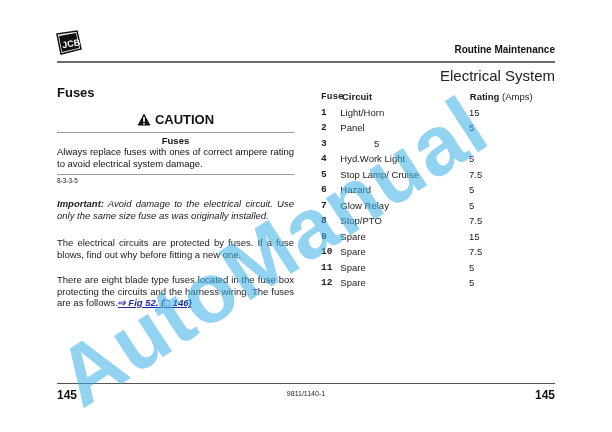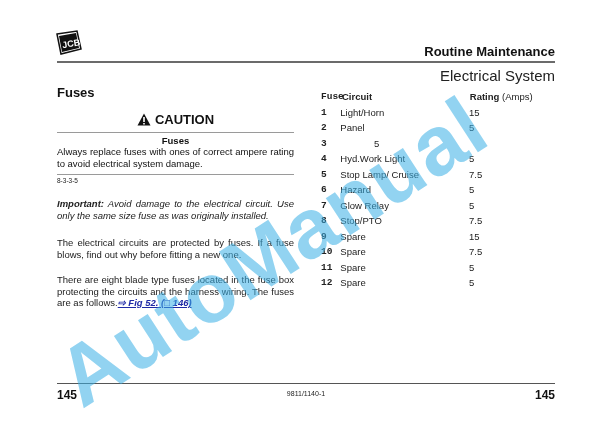--- a/index.html
+++ b/index.html
@@ -1,20 +1,20 @@
 <!DOCTYPE html>
 <html><head>
 <meta charset="utf-8">
 <style>
   html, body { margin:0; padding:0; }
   body { width:612px; height:432px; background:#ffffff; position:relative; overflow:hidden;
          font-family:"Liberation Sans", sans-serif; color:#111; }
   .page { position:absolute; left:0; top:0; width:612px; height:432px; }
   .logo { position:absolute; left:55px; top:30px; width:28px; height:26px; }
-  .hdr-title { position:absolute; right:57px; top:44px; font-size:13px; font-weight:bold; color:#111; }
+  .hdr-title { position:absolute; right:57px; top:44px; font-size:10px; font-weight:bold; color:#111; }
   .hdr-rule { position:absolute; left:57px; right:57px; top:61px; height:2px; background:#6b6b6b; }
   .hdr-sub { position:absolute; right:57px; top:67px; font-size:15px; color:#222; }
 
   .left { position:absolute; left:57px; top:85px; width:237px; }
   .sec-title { font-size:13px; font-weight:bold; margin:0; }
   .caution-head { text-align:center; font-size:13px; font-weight:bold; margin-top:12px; display:flex; justify-content:center; align-items:center; gap:4px; }
   .caution-head svg { width:14px; height:13px; }
   .caution-rule { height:1px; background:#9a9a9a; margin-top:5px; }
   .caution-sub { text-align:center; font-size:9.5px; font-weight:bold; margin-top:2px; }
   .caution-body { font-size:9.5px; font-weight:normal; text-align:justify; text-align-last:left; line-height:12px; }

